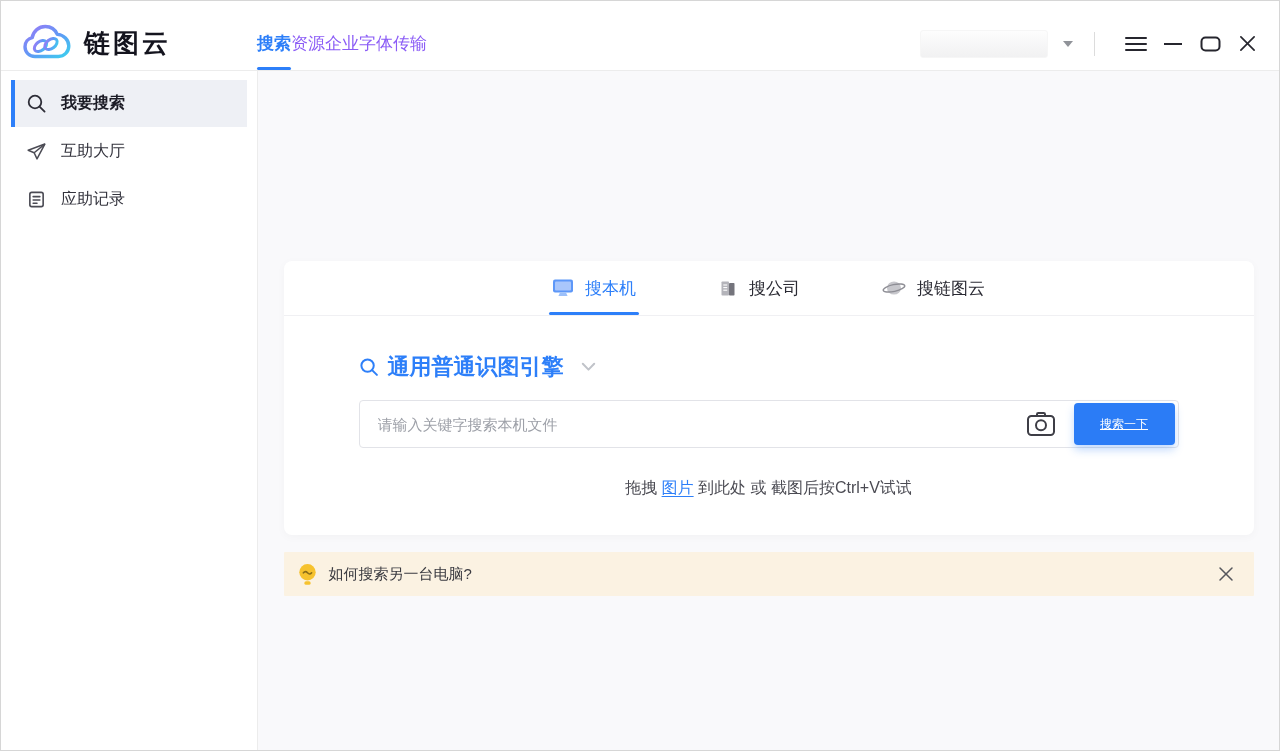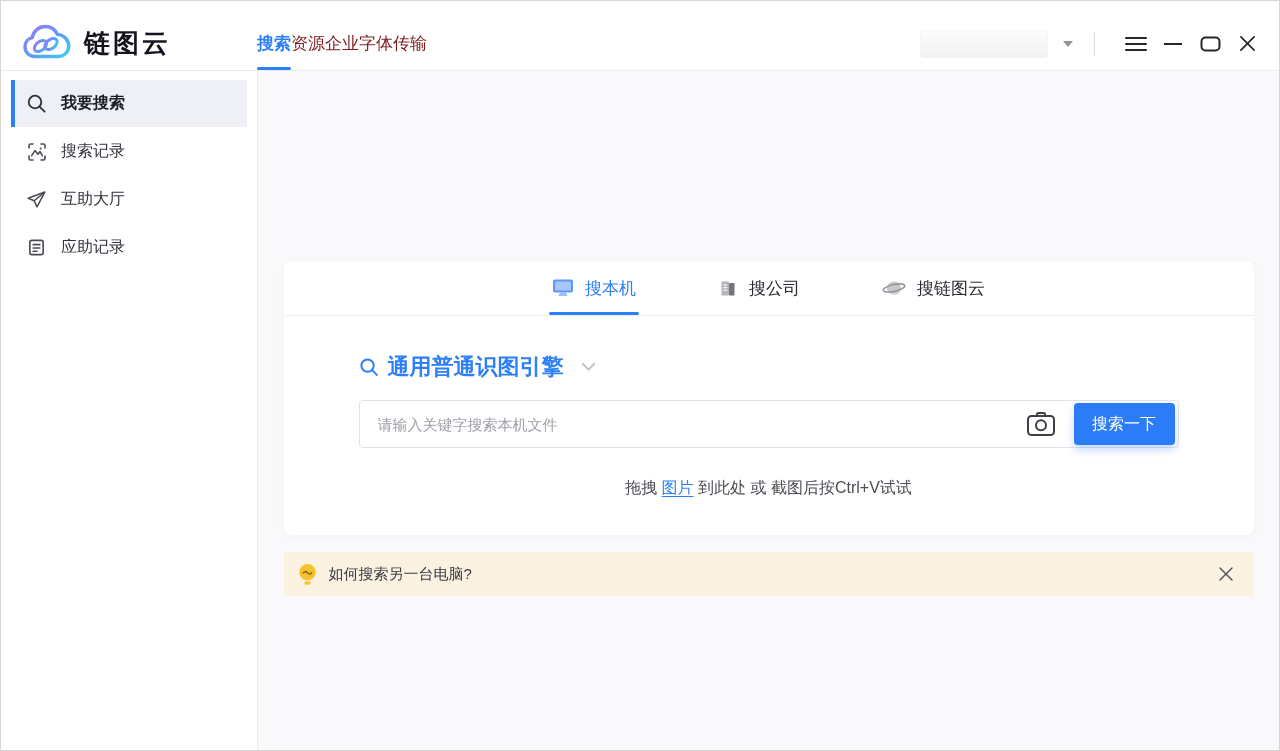--- a/index.html
+++ b/index.html
@@ -4,21 +4,21 @@
 <style>
   * { margin:0; padding:0; box-sizing:border-box; }
   html,body { width:1280px; height:751px; font-family:"Liberation Sans","DejaVu Sans",sans-serif; background:#fff; }
   .window { width:1280px; height:751px; border:1px solid #d6d6d6; display:flex; flex-direction:column; background:#fff; overflow:hidden; }
 
   
   .titlebar { height:70px; min-height:70px; display:flex; align-items:center; padding:16px 20px 0 22px; border-bottom:1px solid #ececec; background:#fff; }
   .logo { display:flex; align-items:center; gap:13px; }
   .logo-text { font-size:26px; font-weight:600; color:#14141e; letter-spacing:3px; }
   .main-nav { display:flex; margin-left:86px; height:70px; }
-  .nav-tab { position:relative; display:flex; align-items:center; font-size:17px; color:#7f1d1d; cursor:pointer; }
+  .nav-tab { position:relative; display:flex; align-items:center; font-size:17px; color:#8b5cf6; cursor:pointer; }
   .nav-tab.active { color:#2D7FF9; font-weight:700; }
   .nav-underline { position:absolute; left:50%; transform:translateX(-50%); bottom:9px; width:34px; height:3px; border-radius:2px; background:#2D7FF9; }
   .tb-right { margin-left:auto; display:flex; align-items:center; }
   .user-box { width:128px; height:28px; border-radius:3px; background:linear-gradient(180deg,#fdfdfd,#f1f1f2); border:1px solid #f6f6f6; cursor:pointer; }
   .user-caret { margin-left:14px; display:flex; cursor:pointer; }
   .tb-divider { width:1px; height:24px; background:#dcdcdc; margin:0 16px 0 20px; }
   .win-btn { width:24px; height:24px; display:flex; align-items:center; justify-content:center; margin-left:13px; cursor:pointer; }
 
   
   .body-row { flex:1; display:flex; min-height:0; }
@@ -37,21 +37,21 @@
   .card-tab.active { color:#2D7FF9; }
   .tab-underline { position:absolute; left:-3px; right:-3px; bottom:0; height:3px; background:#2D7FF9; border-radius:2px; }
   .card-body { padding:38px 75px 36px; }
   .engine-row { display:flex; align-items:center; gap:9px; cursor:pointer; height:26px; }
   .engine-label { font-size:22px; font-weight:700; color:#2D7FF9; }
   .engine-caret { margin-left:8px; display:flex; }
   .search-row { margin-top:20px; position:relative; height:48px; border:1px solid #e2e3e8; border-radius:4px; background:#fff; }
   .search-input { position:absolute; left:0; top:0; width:calc(100% - 185px); height:100%; border:none; outline:none; padding:0 0 0 18px; font-size:15px; color:#0c4a6e; background:transparent; font-family:inherit; }
   .search-input::placeholder { color:#9da0a8; }
   .camera-btn { position:absolute; right:122px; top:50%; transform:translateY(-50%); display:flex; cursor:pointer; }
-  .search-btn { position:absolute; right:3px; top:2px; bottom:2px; width:101px; background:#2B7CF6; color:#fff; font-size:16px; border:none; border-radius:4px; cursor:pointer; box-shadow:0 5px 9px rgba(43,124,246,0.28); font-family:inherit; }
+  .search-btn { position:absolute; right:3px; top:2px; bottom:2px; width:101px; background:#2B7CF6; color:#fff; font-size:12px; border:none; border-radius:4px; cursor:pointer; box-shadow:0 5px 9px rgba(43,124,246,0.28); font-family:inherit;text-decoration:underline; }
   .hint { margin-top:30px; text-align:center; font-size:16px; color:#4b4b53; }
   .hint-link { color:#2D7FF9; text-decoration:underline; text-underline-offset:3px; cursor:pointer; }
 
   
   .notice { width:970px; margin:17px auto 0; height:44px; background:#FBF2E2; border-radius:1px; display:flex; align-items:center; padding:0 20px 0 13px; gap:11px; }
   .notice-text { font-size:15px; color:#3a3a40; cursor:pointer; }
   .notice-close { margin-left:auto; display:flex; cursor:pointer; }
 </style>
 </head>
 <body>
@@ -141,33 +141,20 @@
         <span class="si-icon">
           <svg width="21" height="21" viewBox="0 0 21 21">
               <circle cx="9" cy="9" r="6.3" fill="none" stroke="#2e2e38" stroke-width="1.8"></circle>
               <line x1="13.8" y1="13.8" x2="18.6" y2="18.6" stroke="#2e2e38" stroke-width="1.8" stroke-linecap="round"></line>
             </svg>
         </span>
         <span>我要搜索</span>
       </div>
       <div class="side-item">
         <span class="si-icon">
-          <svg width="20" height="20" viewBox="0 0 20 20" fill="none" stroke="#4b4b54" stroke-width="1.6" stroke-linecap="round" stroke-linejoin="round">
-            <path d="M2 6 V3.6 Q2 2 3.6 2 H6"></path>
-              <path d="M14 2 H16.4 Q18 2 18 3.6 V6"></path>
-              <path d="M18 14 V16.4 Q18 18 16.4 18 H14"></path>
-              <path d="M6 18 H3.6 Q2 18 2 16.4 V14"></path>
-            <path d="M4.6 13.6 L8 8.6 L11 12.2 L13 9.6 L15.4 13.6"></path>
-            <circle cx="13.6" cy="6.4" r="1" fill="#4b4b54" stroke="none"></circle>
-          </svg>
-        </span>
-        <span>搜索记录</span>
-      </div>
-      <div class="side-item">
-        <span class="si-icon">
           <svg width="21" height="21" viewBox="0 0 24 24" fill="none" stroke="#4b4b54" stroke-width="1.7" stroke-linejoin="round">
             <path d="M21.5 3.5 L2.5 10.6 L9.3 13.4 L12.6 20.5 Z"></path>
               <path d="M9.3 13.4 L21.5 3.5"></path>
           </svg>
         </span>
         <span>互助大厅</span>
       </div>
       <div class="side-item">
         <span class="si-icon">
           <svg width="19" height="19" viewBox="0 0 20 20" fill="none" stroke="#4b4b54" stroke-width="1.7" stroke-linecap="round">

